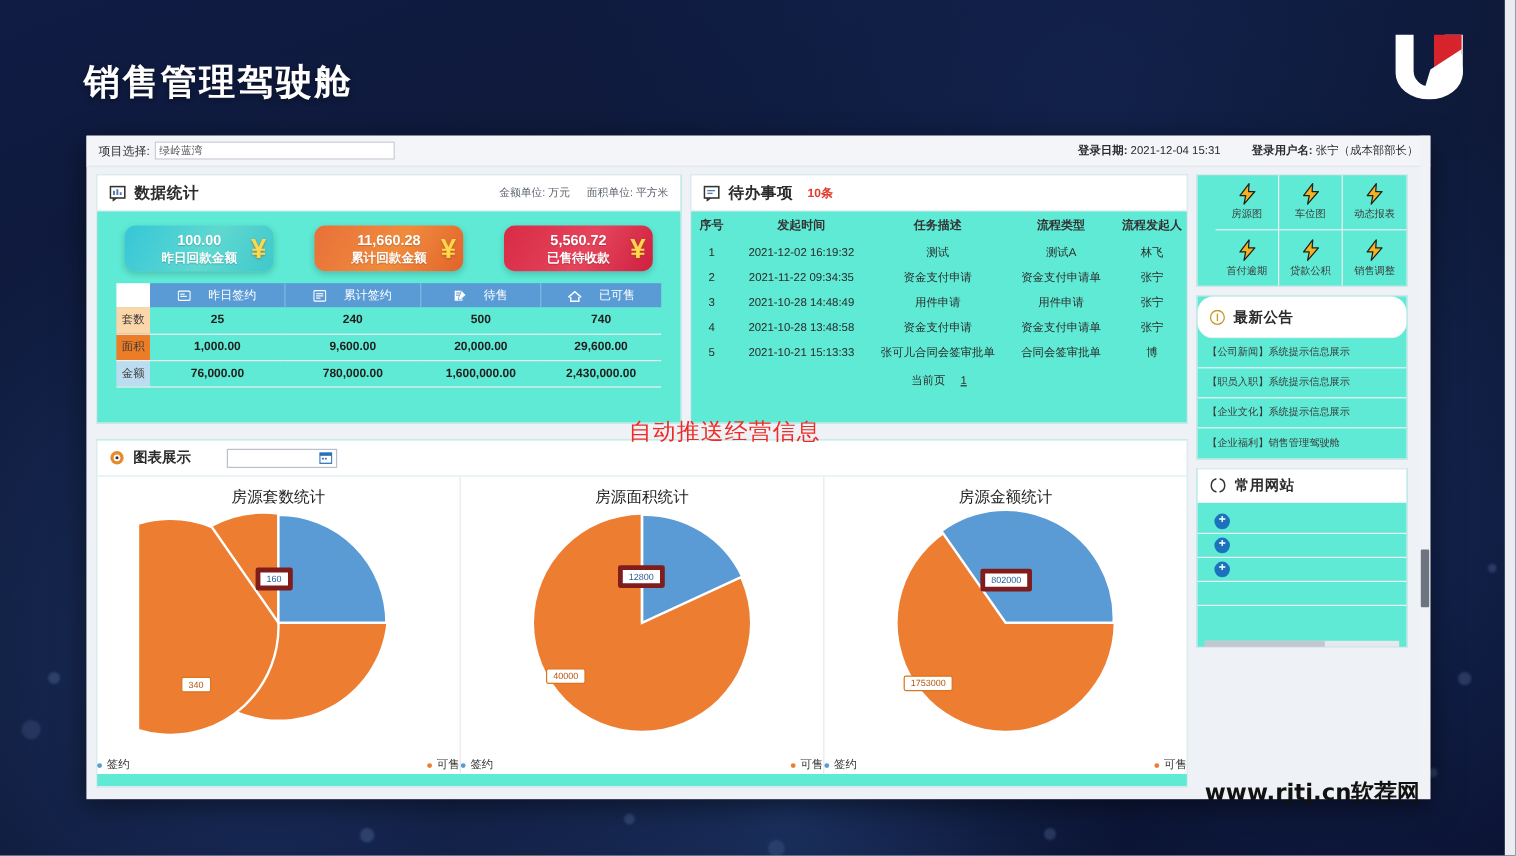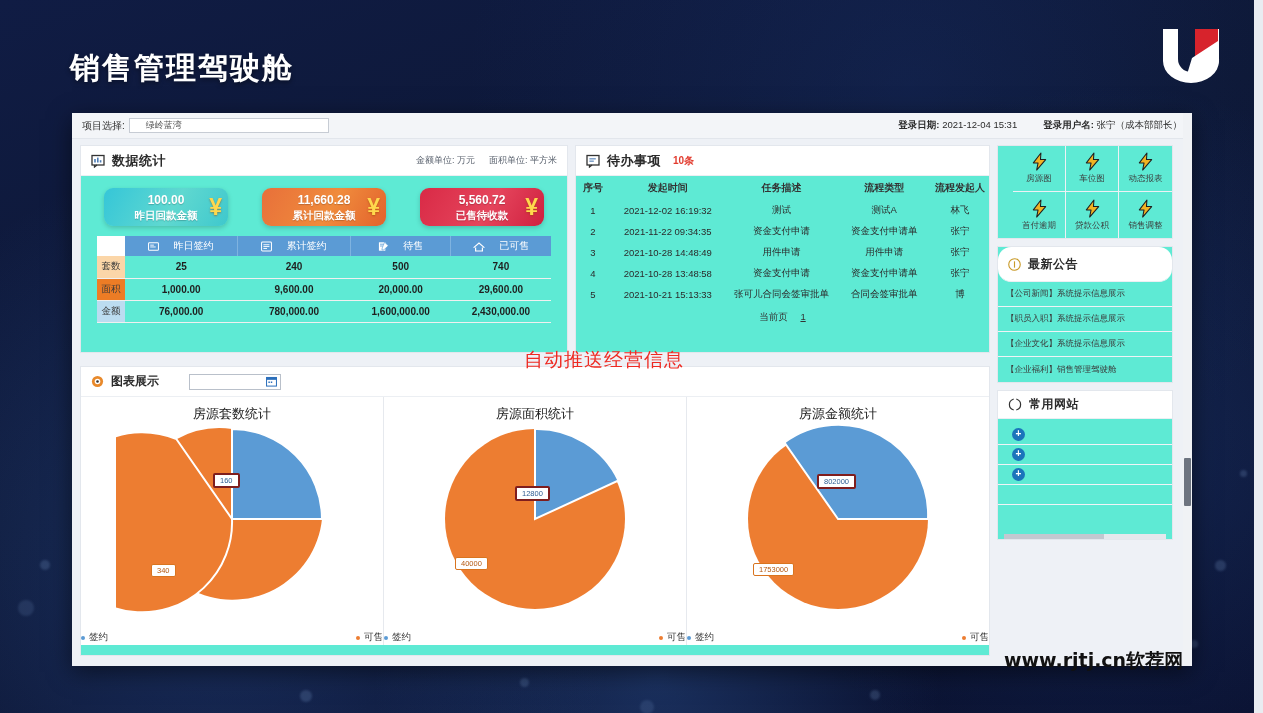--- a/index.html
+++ b/index.html
@@ -38,21 +38,21 @@
     box-shadow: 0 6px 22px rgba(0,0,0,.5);
     overflow: hidden;
   }
   .topbar {
     height: 26px; background: #f3f5f8; display: flex; align-items: center;
     padding: 0 10px; font-size: 10px; color: #333; border-bottom: 1px solid #e2e6ec;
   }
   .topbar .lbl { color: #333; font-size: 10px; }
   .proj-input {
     width: 200px; height: 15px; background: #fff; border: 1px solid #c7ccd4;
-    margin-left: 4px; font-size: 9px; color: #555; padding: 0 16px; line-height: 13px;
+    margin-left: 4px; font-size: 9px; color: #555; padding: 0 3px; line-height: 13px;
   }
   .topbar .spacer { flex: 1; }
   .topbar .meta { margin-left: 26px; font-size: 9.5px; color: #2b2b2b; }
   .topbar .meta b { font-weight: bold; }
 
   .body-area { display: flex; padding: 6px 8px 0 8px; gap: 7px; height: 527px; }
   .col-left { width: 488px; }
   .col-mid { width: 415px; }
   .col-right { width: 176px; }
 
@@ -125,21 +125,21 @@
   .chart-title { text-align: center; font-size: 13px; color: #222; padding-top: 8px; font-weight: 500; }
   .chart-svg-wrap { display: flex; justify-content: center; margin-top: 2px; }
   .chart-legend { display: flex; justify-content: space-between; gap: 18px; font-size: 9.5px; color: #333; margin-top: 18px; }
   .lg { display: flex; align-items: center; gap: 4px; }
   .lg .dot { width: 4px; height: 4px; border-radius: 50%; display: inline-block; }
 
   .vlabel {
     position: absolute; font-size: 7.5px; padding: 1px 5px; background: #fff;
     border-radius: 2px; white-space: nowrap;
   }
-  .vlabel.blue { border: 2px solid #7f1d1d; color: #2d5c91; }
+  .vlabel.blue { border: 4px solid #7f1d1d; color: #2d5c91; }
   .vlabel.orange { border: 1px solid #d9741f; color: #b4570f; }
 
   
   .func-grid { display: grid; grid-template-columns: repeat(3,1fr); padding-left: 15px; }
   .func-cell {
     height: 46px; display: flex; flex-direction: column; align-items: center; justify-content: center;
     border-right: 1px solid #eef1f5; border-bottom: 1px solid #eef1f5; gap: 2px;
   }
   .func-cell:nth-child(3n) { border-right: none; }
   .func-cell:nth-child(n+4) { border-bottom: none; }
@@ -544,21 +544,21 @@
       <div class="chart-cell">
         <div class="chart-title">房源面积统计</div>
         <div class="chart-svg-wrap">
           <svg width="232" height="188" viewBox="0 0 232 188">
 
             <circle cx="116" cy="94" r="90" fill="#ed7d31"></circle>
             <path d="M116 94 L116 4 A90 90 0 0 1 199.5 55.5 Z" fill="#5b9bd5" stroke="#fff" stroke-width="2"></path>
             <path d="M116 94 L116 4" stroke="#fff" stroke-width="2"></path>
           </svg>
         </div>
-        <div class="vlabel blue" style="left:131px;top:89px;">12800</div>
+        <div class="vlabel blue" style="left:131px;top:74px;">12800</div>
         <div class="vlabel orange" style="left:71px;top:160px;">40000</div>
         <div class="chart-legend">
           <span class="lg">
               <i class="dot" style="background:#5b9bd5;"></i>
               <span>签约</span>
             </span>
           <span class="lg">
               <i class="dot" style="background:#ed7d31;"></i>
               <span>可售</span>
             </span>

